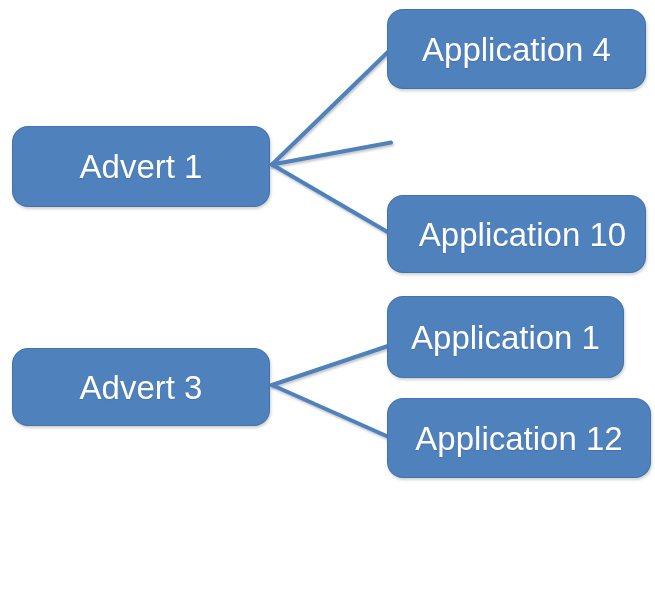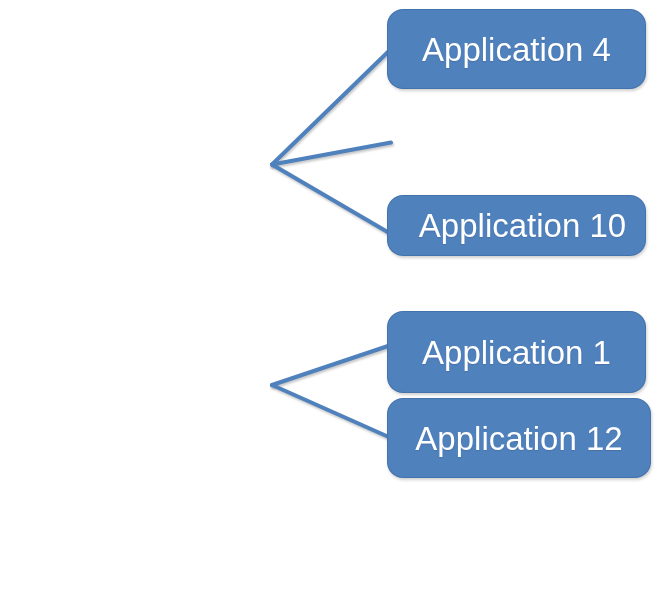--- a/index.html
+++ b/index.html
@@ -49,25 +49,31 @@
 <body>
 
 <div class="canvas">
   <svg class="connector-layer" xmlns="http://www.w3.org/2000/svg" viewBox="0 0 655 599">
       <line x1="272" y1="164.5" x2="391" y2="49" stroke="#4f81bd" stroke-width="4" stroke-linecap="round"></line>
       <line x1="272" y1="164.5" x2="391" y2="142.5" stroke="#4f81bd" stroke-width="4" stroke-linecap="round"></line>
       <line x1="272" y1="164.5" x2="391" y2="234" stroke="#4f81bd" stroke-width="4" stroke-linecap="round"></line>
       <line x1="272" y1="385" x2="391" y2="345" stroke="#4f81bd" stroke-width="4" stroke-linecap="round"></line>
       <line x1="272" y1="385" x2="391" y2="438" stroke="#4f81bd" stroke-width="4" stroke-linecap="round"></line>
     </svg>
+<div class="node" style="left: 12px; top: 126px; width: 258px; height: 81px; background: rgb(79, 129, 189);">
+      <span class="node-label" style="color: rgb(255, 255, 255);">Advert 1</span>
+    </div>
+    <div class="node" style="left: 12px; top: 348px; width: 258px; height: 78px; background: rgb(79, 129, 189);">
+      <span class="node-label" style="color: rgb(255, 255, 255);">Advert 3</span>
+    </div>
     <div class="node" style="left: 387px; top: 9px; width: 259px; height: 80px; background: rgb(79, 129, 189);">
       <span class="node-label" style="color: rgb(255, 255, 255);">Application 4</span>
     </div>
-    <div class="node" style="left: 387px; top: 195px; width: 259px; height: 61px; background: rgb(79, 129, 189); padding-left: 12px;">
+    <div class="node" style="left: 387px; top: 195px; width: 259px; height: 78px; background: rgb(79, 129, 189); padding-left: 12px;">
       <span class="node-label" style="color: rgb(255, 255, 255);">Application 10</span>
     </div>
-    <div class="node" style="left: 387px; top: 311px; width: 259px; height: 82px; background: rgb(79, 129, 189);">
+    <div class="node" style="left: 387px; top: 296px; width: 237px; height: 82px; background: rgb(79, 129, 189);">
       <span class="node-label" style="color: rgb(255, 255, 255);">Application 1</span>
     </div>
     <div class="node" style="left: 387px; top: 398px; width: 264px; height: 80px; background: rgb(79, 129, 189);">
       <span class="node-label" style="color: rgb(255, 255, 255);">Application 12</span>
     </div>
   </div>
 
 </body></html>

